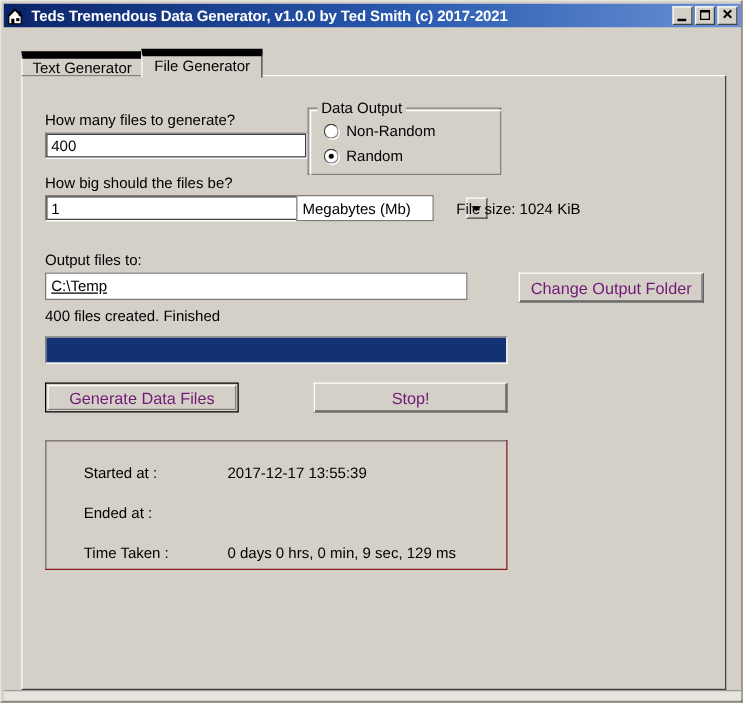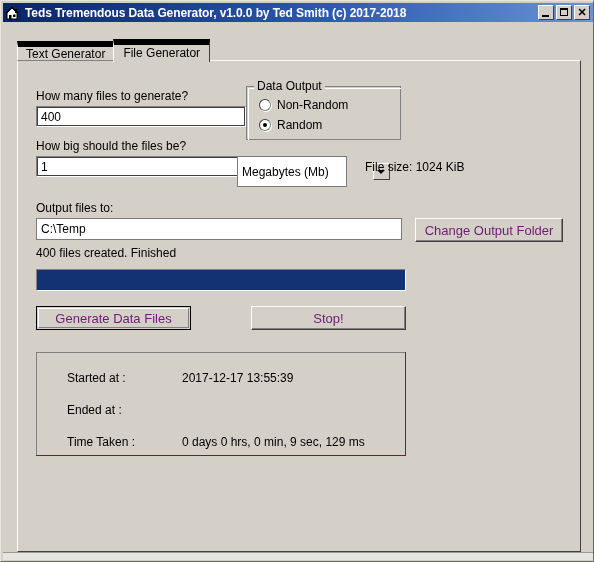--- a/index.html
+++ b/index.html
@@ -384,21 +384,21 @@
     <span class="app-icon">
       <svg width="16" height="16" viewBox="0 0 16 16">
         <rect x="0" y="0" width="16" height="16" fill="#0a246a"></rect>
         <path d="M2 8 L7 3 L12 8 L12 14 L2 14 Z" fill="#ffffff" stroke="#000000" stroke-width="1"></path>
         <path d="M1 8 L7 2.5 L13 8" fill="none" stroke="#000000" stroke-width="1.2"></path>
         <rect x="4" y="10" width="2.5" height="4" fill="#000000"></rect>
         <rect x="8" y="9.5" width="2.5" height="2.5" fill="#000000"></rect>
         <rect x="10" y="4" width="2" height="4" fill="#000000"></rect>
       </svg>
     </span>
-    <span class="title-text">Teds Tremendous Data Generator, v1.0.0 by Ted Smith (c) 2017-2018</span>
+    <span class="title-text">Teds Tremendous Data Generator, v1.0.0 by Ted Smith (c) 2017-2021</span>
     <span class="win-buttons">
       <span class="win-btn">
         <span class="glyph min-glyph"></span>
       </span>
       <span class="win-btn">
         <span class="glyph max-glyph"></span>
       </span>
       <span class="win-btn">
         <span class="glyph close-glyph">✕</span>
       </span>
@@ -430,29 +430,29 @@
         </div>
         <div class="radio-row" style="left:12px; top:31px;">
           <span class="radio-dot checked"></span>
           <span>Random</span>
         </div>
       </div>
 
       <div class="lbl" style="left:18px; top:78px;">How big should the files be?</div>
       <div class="textbox" style="left:18px; top:95px; width:210px; height:21px;">1</div>
 
-      <div class="combo" style="left:219px; top:95px; width:110px; height:31px;gap:44px;">
+      <div class="combo" style="left:219px; top:95px; width:110px; height:21px;gap:44px;">
         <span class="combo-text">Megabytes (Mb)</span>
         <span class="combo-arrow"></span>
       </div>
 
       <div class="lbl" style="left:347px; top:99px;">File size:  1024 KiB</div>
 
       <div class="lbl" style="left:18px; top:140px;">Output files to:</div>
-      <div class="textbox plain" style="left:18px; top:157px; width:366px; height:22px;">C:\Temp</div>
+      <div class="textbox plain" style="left:18px; top:157px; width:338px; height:22px;text-decoration:underline;">C:\Temp</div>
 
       <div class="btn" style="left:397px; top:157px; width:148px; height:24px;">
         <span>Change Output Folder</span>
       </div>
 
       <div class="lbl" style="left:18px; top:185px;">400 files created. Finished</div>
 
       <div class="progress" style="left:18px; top:208px; width:370px; height:22px;">
         <div class="progress-fill" id="progress-fill" style="width: 100%; background: rgb(18, 50, 116);"></div>
       </div>

